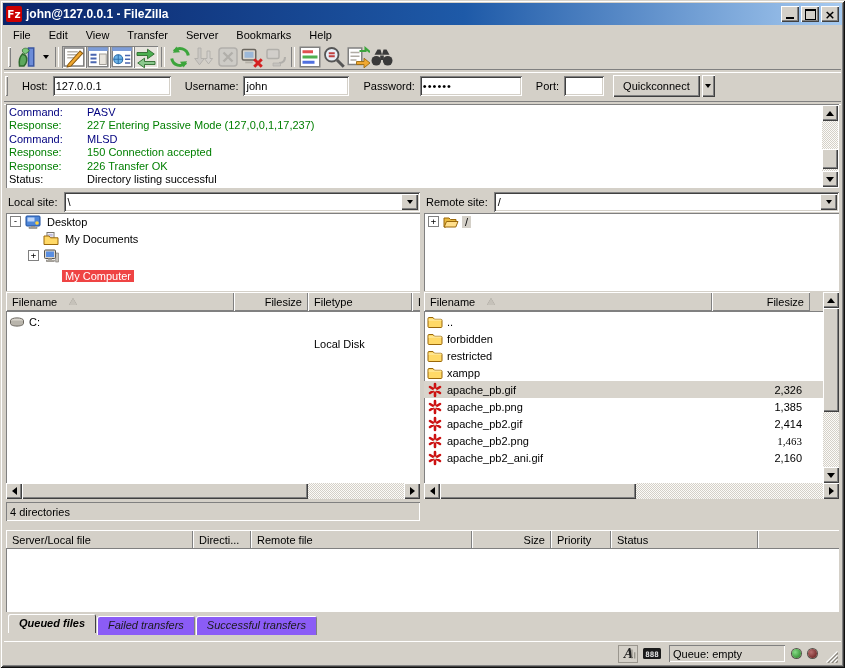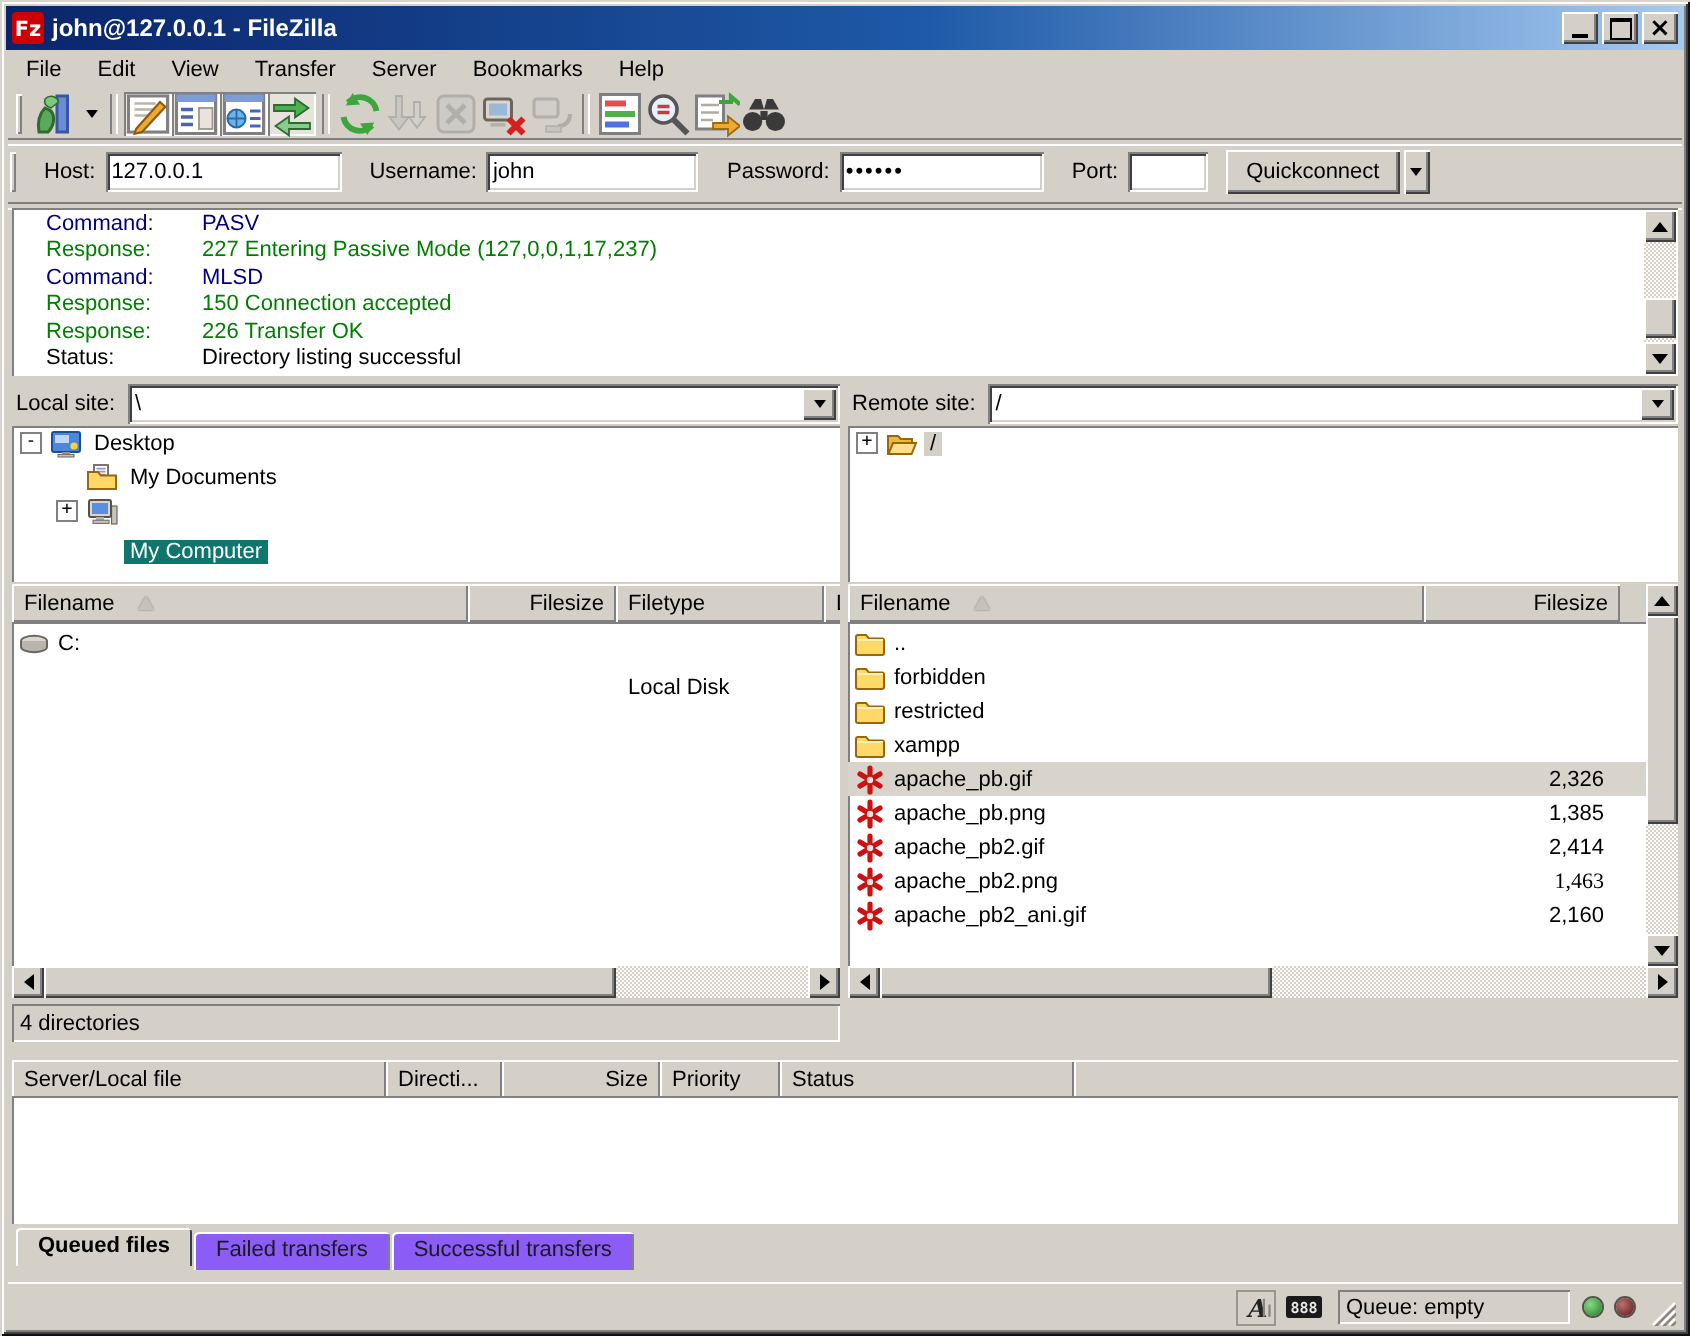--- a/index.html
+++ b/index.html
@@ -37,39 +37,39 @@
   .tool-btn.disabled svg{filter:grayscale(1) opacity(.45);}
   .tool-drop{width:13px;height:22px;display:flex;align-items:center;justify-content:center;}
   .tri-down{width:0;height:0;border-left:3px solid transparent;border-right:3px solid transparent;border-top:4px solid #000;}
   
   .qcbar{left:4px;top:71px;right:4px;height:30px;display:flex;align-items:center;}
   .qc-label{margin-left:10px;}
   .qc-input{height:20px;border:0;outline:0;padding:0 3px;font:11px "Liberation Sans","DejaVu Sans",sans-serif;}
   .btn{height:22px;padding:0 10px;display:flex;align-items:center;justify-content:center;}
   
   .log{left:6px;top:104px;width:833px;height:84px;background:#fff;}
-  .log-lines{position:absolute;left:3px;top:2px;right:19px;bottom:2px;overflow:hidden;margin-left:14px;}
+  .log-lines{position:absolute;left:3px;top:2px;right:19px;bottom:2px;overflow:hidden;}
   .log-line{height:13.4px;line-height:13.4px;white-space:nowrap;display:flex;}
   .log-label{width:78px;flex:none;}
   .t-command{color:#00007F;}
   .t-response{color:#007F00;}
   .t-status{color:#000;}
   
   .site-row{height:20px;display:flex;align-items:center;}
   .combo{flex:1;height:20px;background:#fff;display:flex;align-items:center;margin-left:6px;position:relative;}
   .combo-text{flex:1;padding-left:4px;white-space:nowrap;overflow:hidden;}
   .combo-btn{width:17px;height:16px;margin-right:2px;display:flex;align-items:center;justify-content:center;}
   
   .tree{background:#fff;overflow:hidden;}
   .tree-row{height:17px;display:flex;align-items:center;white-space:nowrap;}
   .expander{width:11px;height:11px;flex:none;background:#fff;border:1px solid #808080;
     display:flex;align-items:center;justify-content:center;font:9px/9px "DejaVu Sans Mono",monospace;box-sizing:border-box;}
   .exp-space{width:11px;flex:none;}
   .tree-label{padding:0 3px;margin-left:3px;}
-  .tree-label.sel-active{background:#0f766e;color:#fff;margin-top:40px;}
+  .tree-label.sel-active{background:#ef4444;color:#fff;margin-top:40px;}
   .tree-label.sel-inactive{background:#D4D0C8;color:#000;}
   .tree-icon{margin-left:4px;}
   .hdr-row{display:flex;overflow:hidden;height:19px;}
   .hdr{height:19px;background:#D4D0C8;box-shadow:inset 1px 1px 0 #fff, inset -1px -1px 0 #808080;
     display:flex;align-items:center;padding:0 6px;box-sizing:border-box;flex:none;white-space:nowrap;overflow:hidden;}
   .hdr.r{justify-content:flex-end;}
   .sort-asc{width:0;height:0;margin-left:12px;border-left:4px solid transparent;border-right:4px solid transparent;border-bottom:7px solid #C6C2BA;filter:drop-shadow(0 0 .4px #807C74);}
   .filelist{background:#fff;overflow:hidden;}
   .file-row{height:17px;display:flex;align-items:center;}
   .file-row.selected{background:#D8D4CC;}
@@ -87,21 +87,21 @@
     display:flex;align-items:center;justify-content:center;}
   .sb-thumb{position:absolute;background:#D4D0C8;
     box-shadow:inset 1px 1px 0 #fff, inset -1px -1px 0 #404040, inset -2px -2px 0 #808080;}
   .arr-up{width:0;height:0;border-left:4px solid transparent;border-right:4px solid transparent;border-bottom:5px solid #000;}
   .arr-down{width:0;height:0;border-left:4px solid transparent;border-right:4px solid transparent;border-top:5px solid #000;}
   .arr-left{width:0;height:0;border-top:4px solid transparent;border-bottom:4px solid transparent;border-right:5px solid #000;}
   .arr-right{width:0;height:0;border-top:4px solid transparent;border-bottom:4px solid transparent;border-left:5px solid #000;}
   
   .tabs{left:4px;top:614px;right:4px;height:24px;display:flex;align-items:flex-start;padding-left:4px;}
   .tab{padding:3px 11px 4px;margin-right:1px;background:#D4D0C8;
-    box-shadow:inset 1px 1px 0 #fff, inset -1px 0 0 #808080;border-top-left-radius:2px;border-top-right-radius:2px;}
+    box-shadow:inset 1px 1px 0 #fff, inset -1px 0 0 #808080;border-top-left-radius:2px;border-top-right-radius:2px;font-style:italic;}
   .tab.active{font-weight:bold;background:#D4D0C8;box-shadow:inset 1px 1px 0 #fff, inset -1px 0 0 #404040;position:relative;z-index:2;}
   .tab.inactive{margin-top:2px;background:#8b5cf6;color:#1A1A1A;}
   
   .statusbar{left:4px;top:641px;right:4px;height:23px;border-top:1px solid #fff;
     display:flex;align-items:center;justify-content:flex-end;padding-right:3px;}
   .sb-ind{display:flex;align-items:center;justify-content:center;margin-left:5px;}
   .queue-panel{width:112px;height:17px;margin-left:8px;display:flex;align-items:center;padding-left:4px;background:#D4D0C8;}
   .led{width:9px;height:9px;border-radius:50%;margin-left:7px;}
   .led-green{background:radial-gradient(circle at 35% 35%,#86DC86,#1E7A1E);box-shadow:0 0 0 1px #55514B;}
   .led-red{background:radial-gradient(circle at 35% 35%,#B87070,#5E1414);box-shadow:0 0 0 1px #55514B;}
@@ -606,20 +606,23 @@
 
   <div class="abs statusline sunken-lite" style="left:6px;top:502px;width:414px;height:19px;">4 directories</div>
 
   <div class="abs hdr-row" id="queue-header" style="left:6px;top:530px;right:6px;height:18px;">
       <div class="hdr" style="width: 187px;">
         <span>Server/Local file</span>
       </div>
       <div class="hdr" style="width: 58px;">
         <span>Directi...</span>
       </div>
+      <div class="hdr" style="width: 221px;">
+        <span>Remote file</span>
+      </div>
       <div class="hdr r" style="width: 79px;">
         <span>Size</span>
       </div>
       <div class="hdr" style="width: 60px;">
         <span>Priority</span>
       </div>
       <div class="hdr" style="width: 147px;">
         <span>Status</span>
       </div>
       <div class="hdr" style="width: 400px;">

